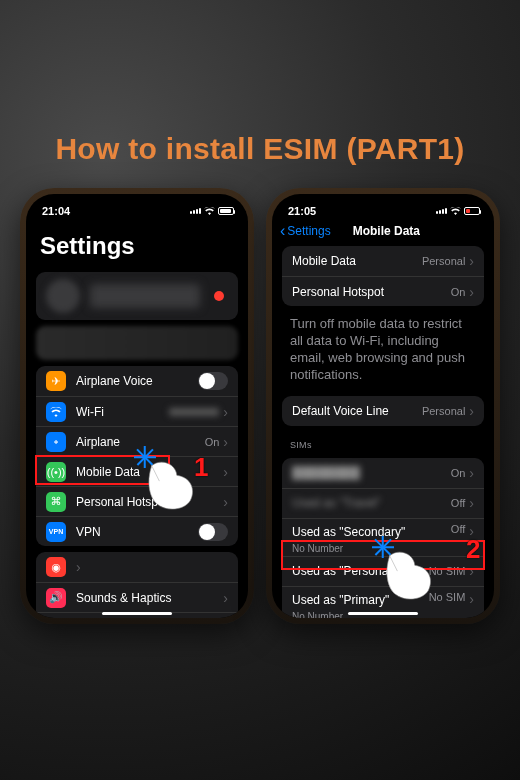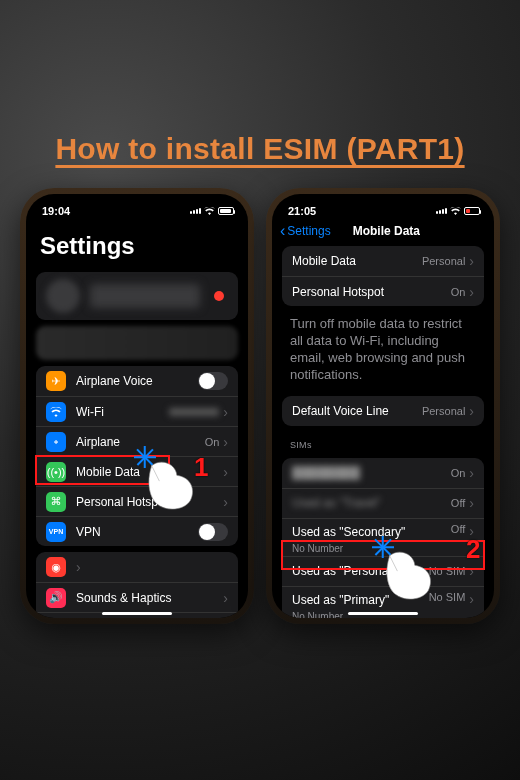--- a/index.html
+++ b/index.html
@@ -11,21 +11,20 @@
   }
   .title {
     position: absolute;
     top: 132px;
     left: 0; right: 0;
     text-align: center;
     font-weight: 800;
     font-size: 30px;
     letter-spacing: 0.3px;
     color: #e8863e;
-    text-decoration: underline;
     text-underline-offset: 6px;
     text-decoration-thickness: 3px;
   }
 
   .phones {
     position: absolute;
     top: 188px;
     left: 18px; right: 18px;
     display: flex;
     justify-content: center;
@@ -208,21 +207,21 @@
 
 <div class="title">How to install ESIM (PART1)</div>
 
 <div class="phones">
 
   <div class="phone">
     <div class="screen">
       <div class="notch"></div>
 
       <div class="statusbar">
-        <span>19:04</span>
+        <span>21:04</span>
         <div class="sb-right">
           <span class="dots">
               <i></i>
               <i></i>
               <i></i>
               <i></i>
             </span>
           <span><svg width="11" height="8" viewBox="0 0 11 8">
                 <path d="M5.5 8 L7 6.3 A2.2 2.2 0 0 0 4 6.3 Z M2.3 4.5 A4.6 4.6 0 0 1 8.7 4.5 L9.8 3.3 A6.2 6.2 0 0 0 1.2 3.3 Z M0 2 A8.5 8.5 0 0 1 11 2 L10 0.9 A7 7 0 0 0 1 0.9 Z" fill="#fff"></path>
               </svg></span>

